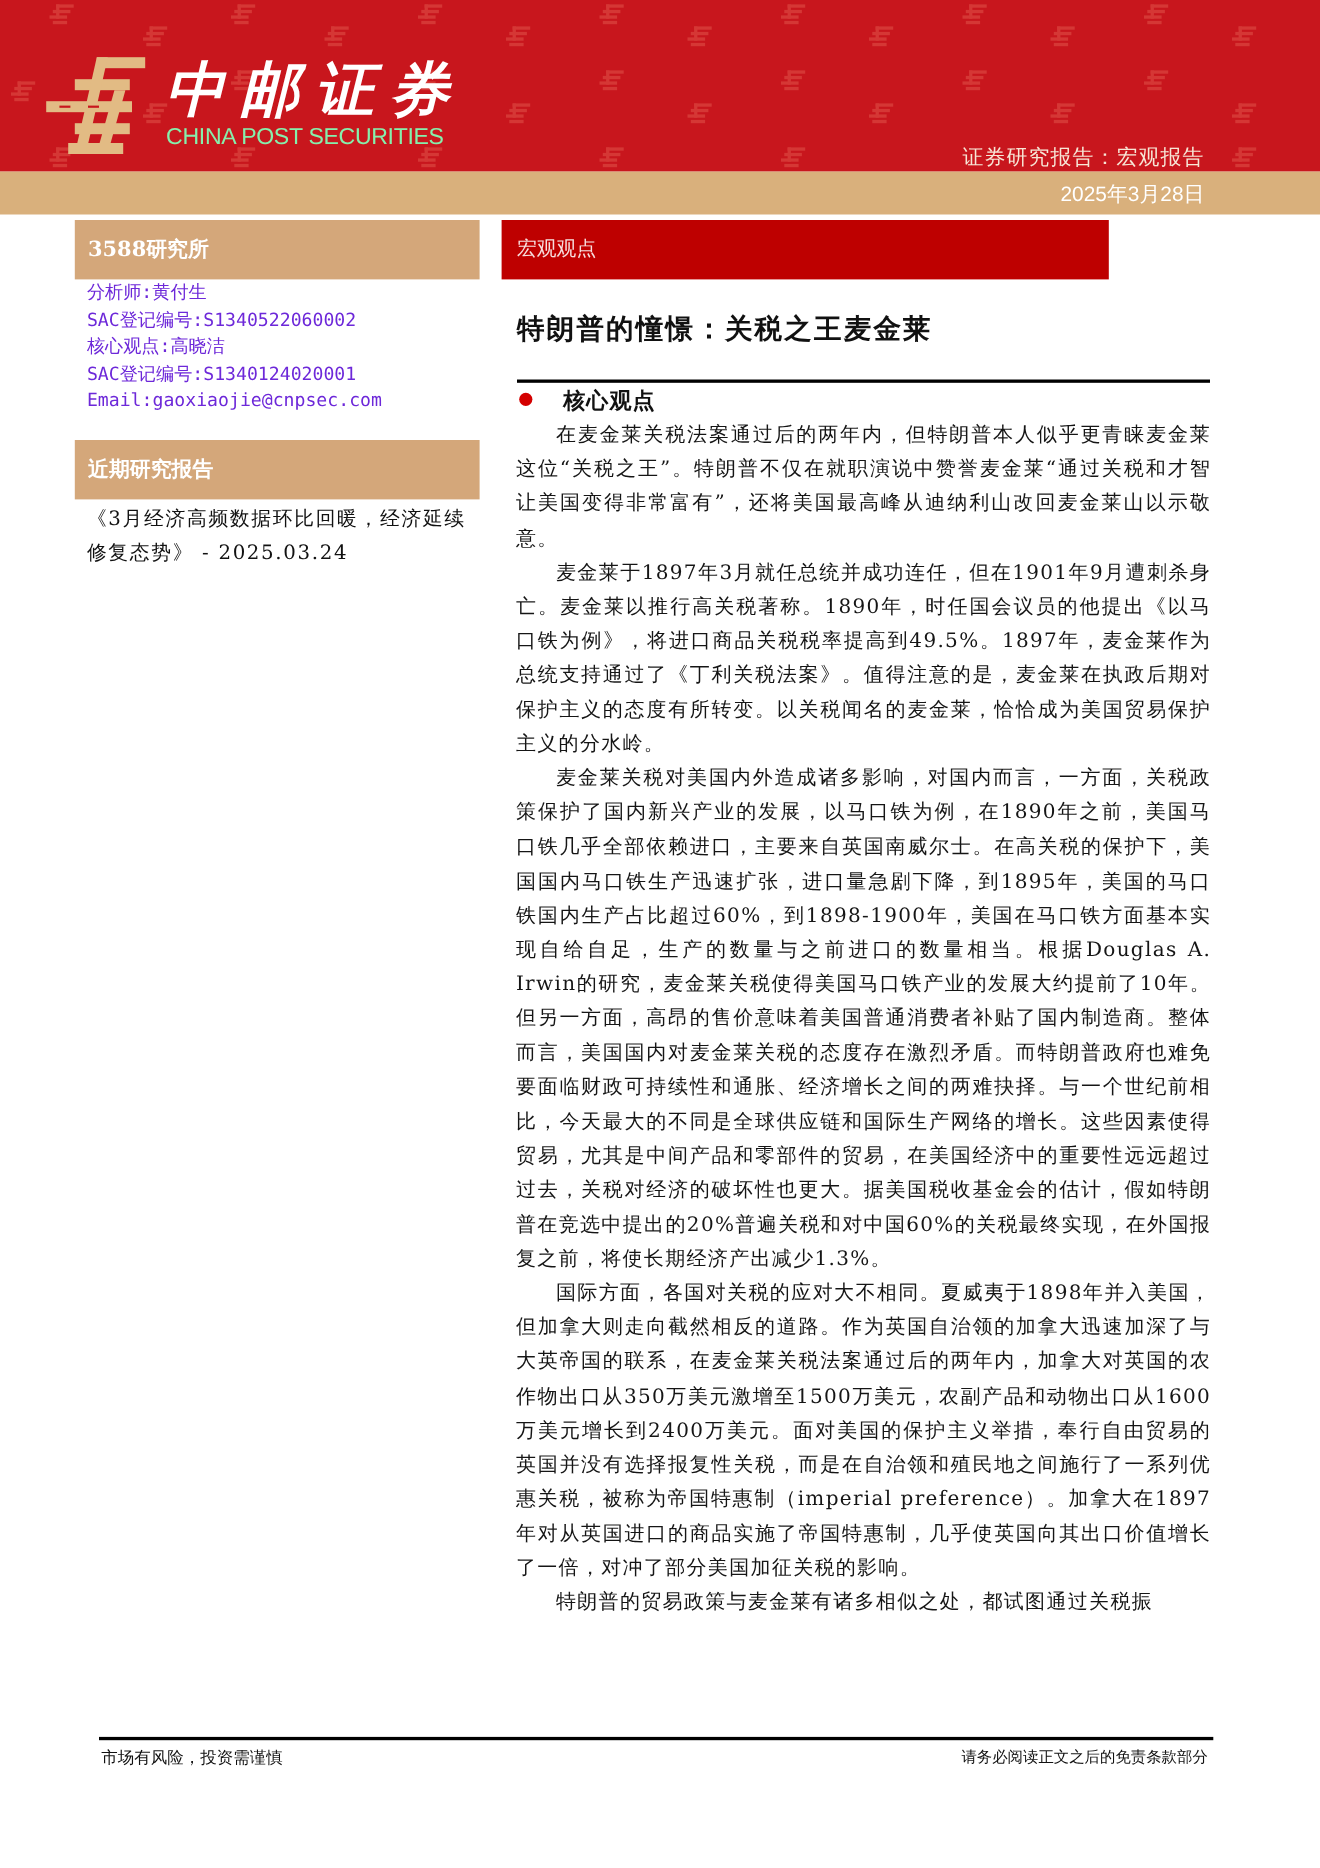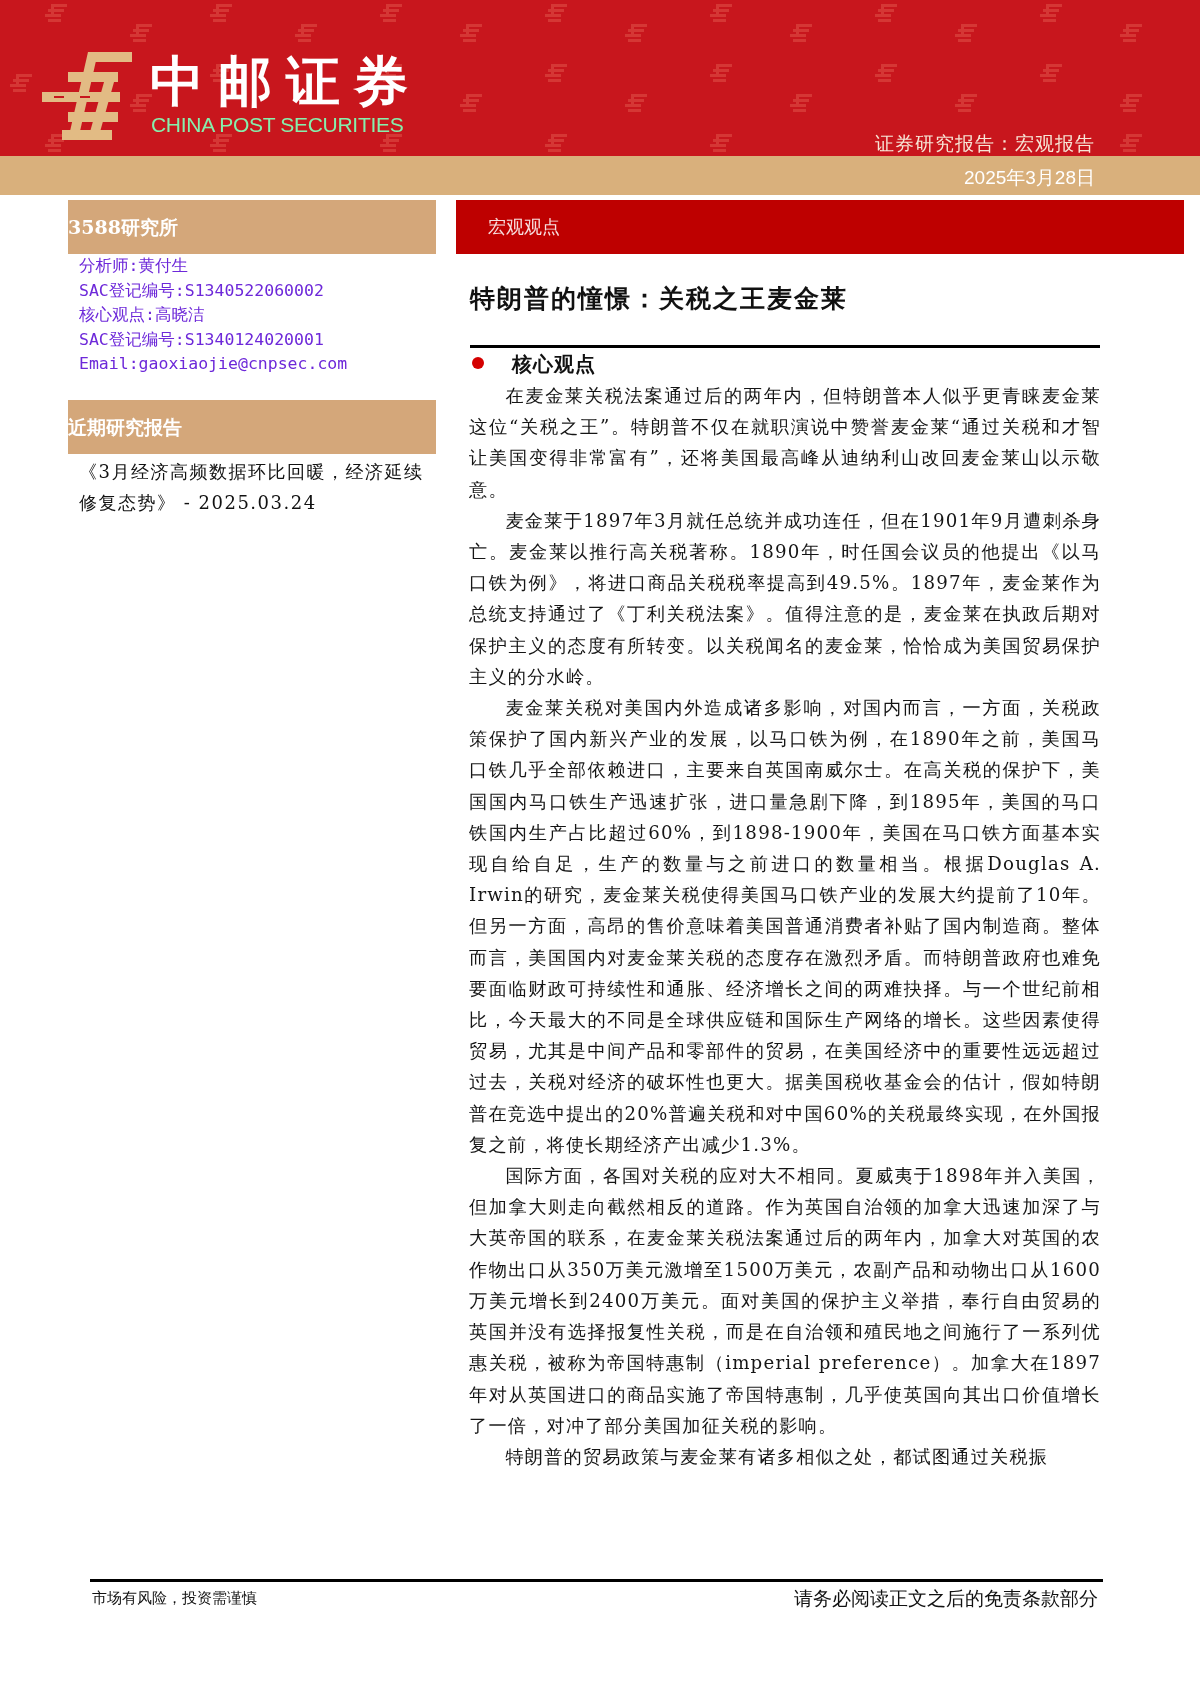--- a/index.html
+++ b/index.html
@@ -4,43 +4,43 @@
 <style>
   * { margin:0; padding:0; box-sizing:border-box; }
   html, body { width:1200px; height:1698px; background:#ffffff; overflow:hidden; }
   body { position:relative; font-family:"DejaVu Serif", "Liberation Serif", serif; color:#111; }
 
   .header { position:absolute; left:0; top:0; width:1200px; height:156px; background:#c8161d; overflow:hidden; }
   .pattern { position:absolute; inset:0; }
   .band { position:absolute; left:0; top:156px; width:1200px; height:39px; background:#d9b07c; }
 
   .logo-mark { position:absolute; left:38px; top:50px; width:96px; height:92px; }
-  .brand-cn { position:absolute; left:150px; top:52px; font-family:"DejaVu Sans", sans-serif; font-weight:bold; font-size:54px; color:#ffffff; letter-spacing:14px; line-height:60px; }
+  .brand-cn { position:absolute; left:150px; top:52px; font-family:"DejaVu Sans", sans-serif; font-weight:bold; font-size:54px; color:#ffffff; letter-spacing:14px; line-height:60px;font-style:italic; }
   .brand-en { position:absolute; left:151px; top:113px; font-family:"Liberation Sans", sans-serif; font-size:21px; color:#86efac; letter-spacing:-0.3px; line-height:24px; }
   .report-type { position:absolute; right:105px; top:131px; font-size:19px; color:#f7e6d6; letter-spacing:1px; line-height:24px; }
   .report-date { position:absolute; right:105px; top:166px; font-family:"Liberation Sans", sans-serif; font-size:19px; color:#ffffff; line-height:24px; }
 
-  .side-head { position:absolute; left:68px; width:368px; height:54px; background:#d4a77a; color:#ffffff; font-weight:bold; font-size:19px; padding-left:0; line-height:54px; }
+  .side-head { position:absolute; left:68px; width:368px; height:54px; background:#d4a77a; color:#ffffff; font-weight:bold; font-size:19px; padding-left:12px; line-height:54px; }
   .side-head.h1 { top:200px; }
   .side-head.h2 { top:400px; }
   .side-info { position:absolute; left:79px; top:254px; width:360px; font-family:"DejaVu Sans Mono", monospace; font-size:16.5px; line-height:24.6px; color:#6d28d9; }
   .side-report { position:absolute; left:79px; top:456px; width:350px; font-size:18px; line-height:31px; color:#111; letter-spacing:1.5px; }
 
-  .section-bar { position:absolute; left:456px; top:200px; width:728px; height:54px; background:#be0000; color:#f7dede; font-size:18px; padding-left:32px; line-height:54px; }
+  .section-bar { position:absolute; left:456px; top:200px; width:552px; height:54px; background:#be0000; color:#f7dede; font-size:18px; padding-left:14px; line-height:54px; }
   .title { position:absolute; left:470px; top:282px; font-weight:bold; font-size:25px; letter-spacing:2px; line-height:34px; color:#111; }
   .rule { position:absolute; left:470px; top:345px; width:630px; height:3px; background:#000; }
   .bullet-dot { position:absolute; left:472px; top:357px; width:12px; height:12px; border-radius:50%; background:#d40000; }
   .key-head { position:absolute; left:512px; top:350px; font-weight:bold; font-size:20px; line-height:28px; letter-spacing:1px; }
 
   .body { position:absolute; left:469px; top:380px; width:632px; font-size:18.2px; line-height:31.2px; color:#151515; text-align:justify; letter-spacing:1.2px; }
   .body p { text-indent:2em; margin:0; }
 
   .foot-rule { position:absolute; left:90px; top:1579px; width:1013px; height:3px; background:#000; }
   .foot-left { position:absolute; left:92px; top:1588px; font-size:15px; line-height:20px; color:#111; }
-  .foot-right { position:absolute; right:102px; top:1588px; font-size:19px; line-height:20px; color:#111;text-align:right; }
+  .foot-right { position:absolute; right:102px; top:1588px; font-size:14px; line-height:20px; color:#111;text-align:right; }
 </style>
 </head>
 <body>
 
 <div class="header">
   <svg class="pattern" width="1200" height="156" viewBox="0 0 1200 156">
     <defs>
       <g id="mini" fill="#e0534a" opacity="0.55">
         <rect x="6" y="0" width="16" height="3"></rect>
         <rect x="3" y="5" width="16" height="3"></rect>

